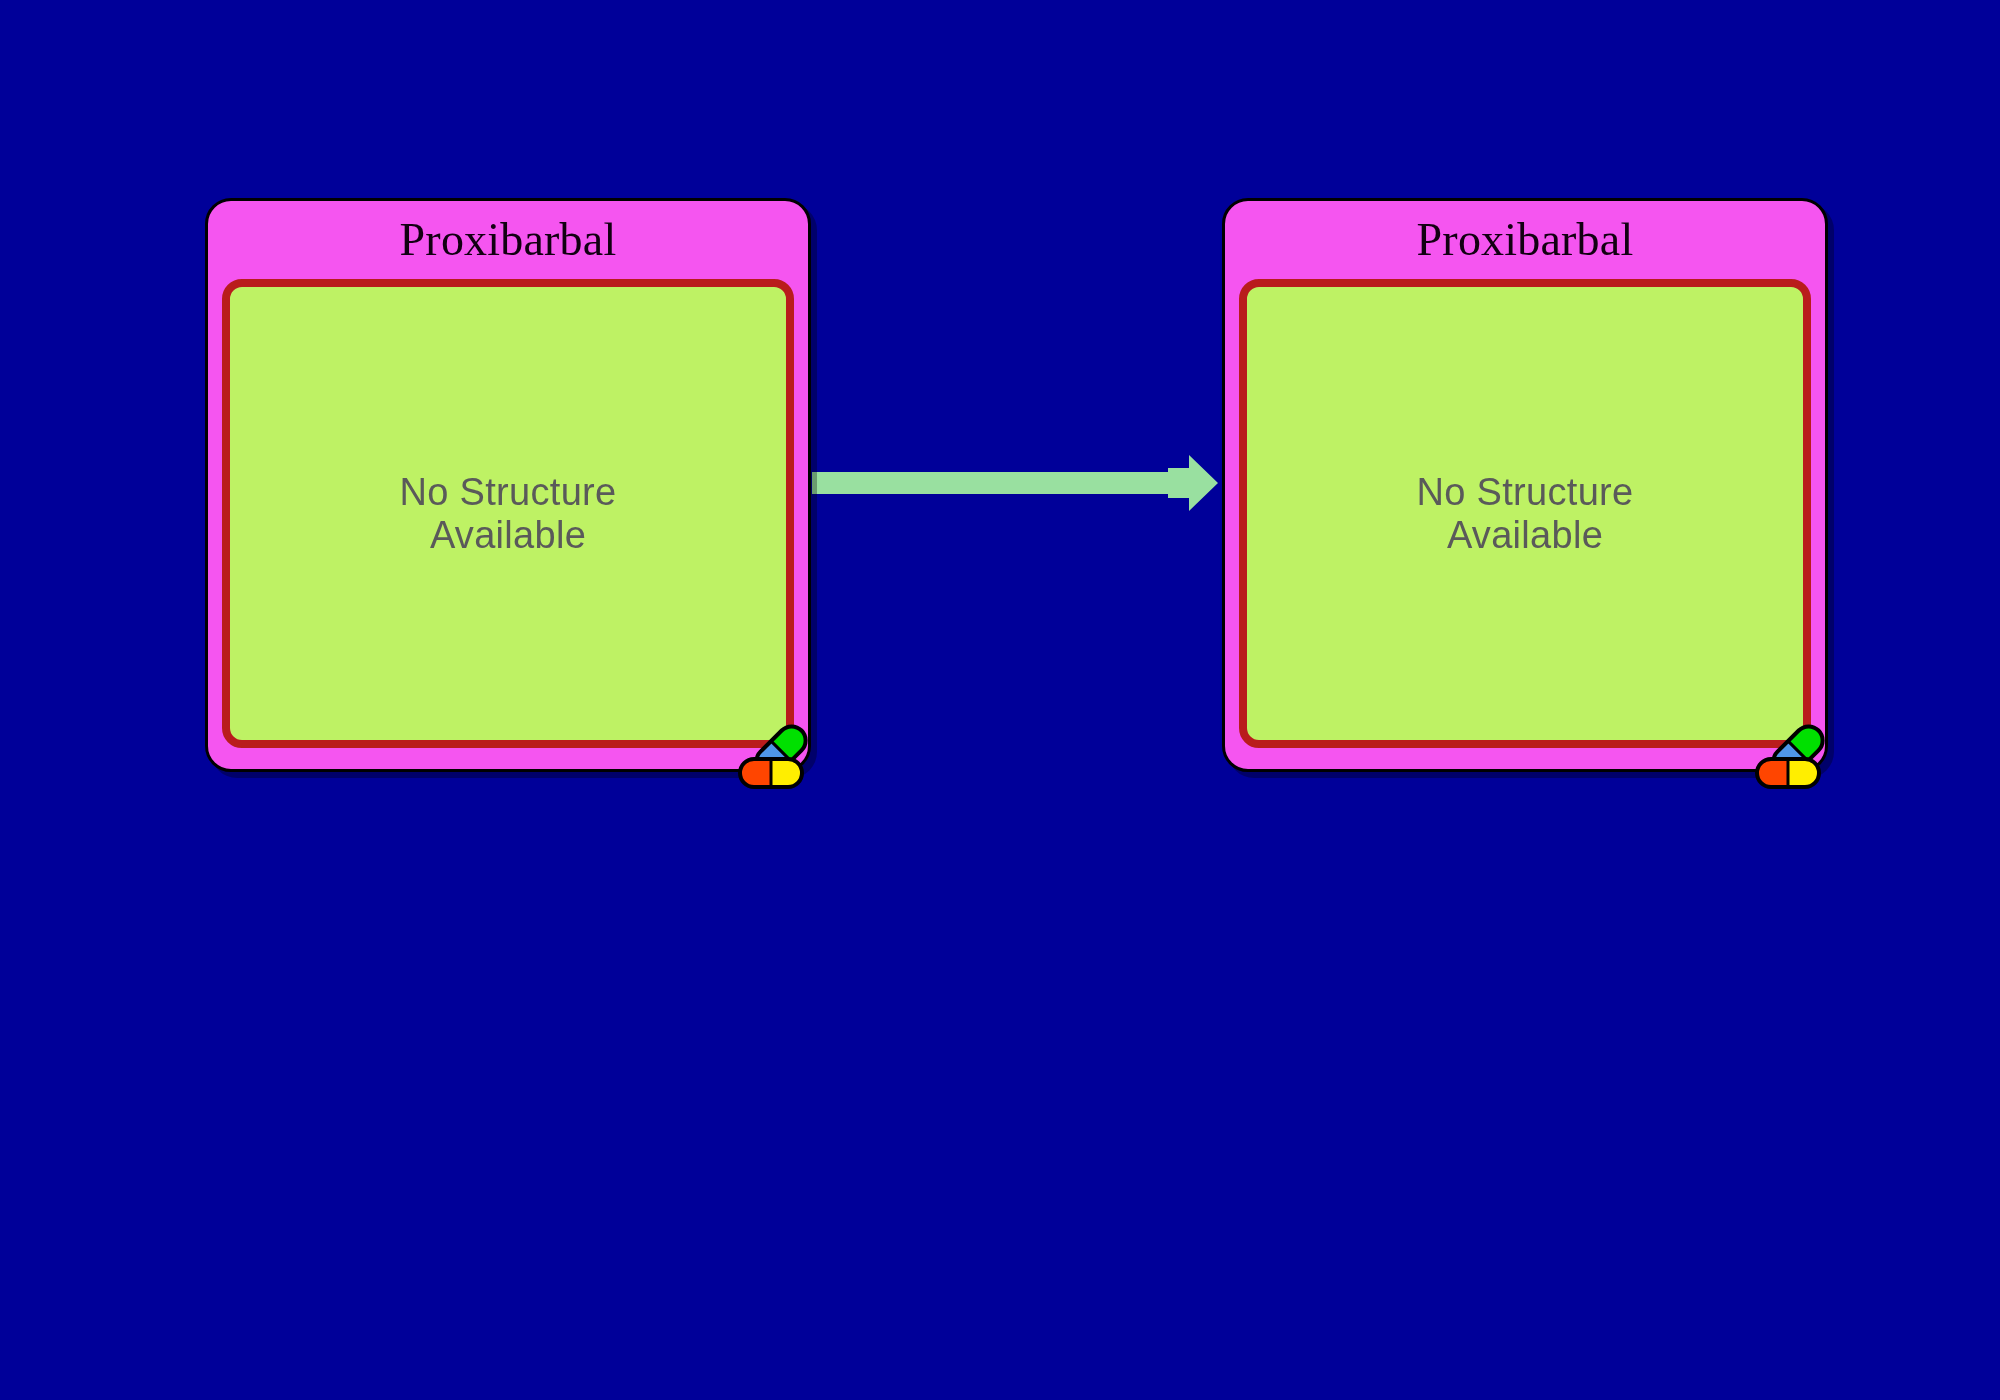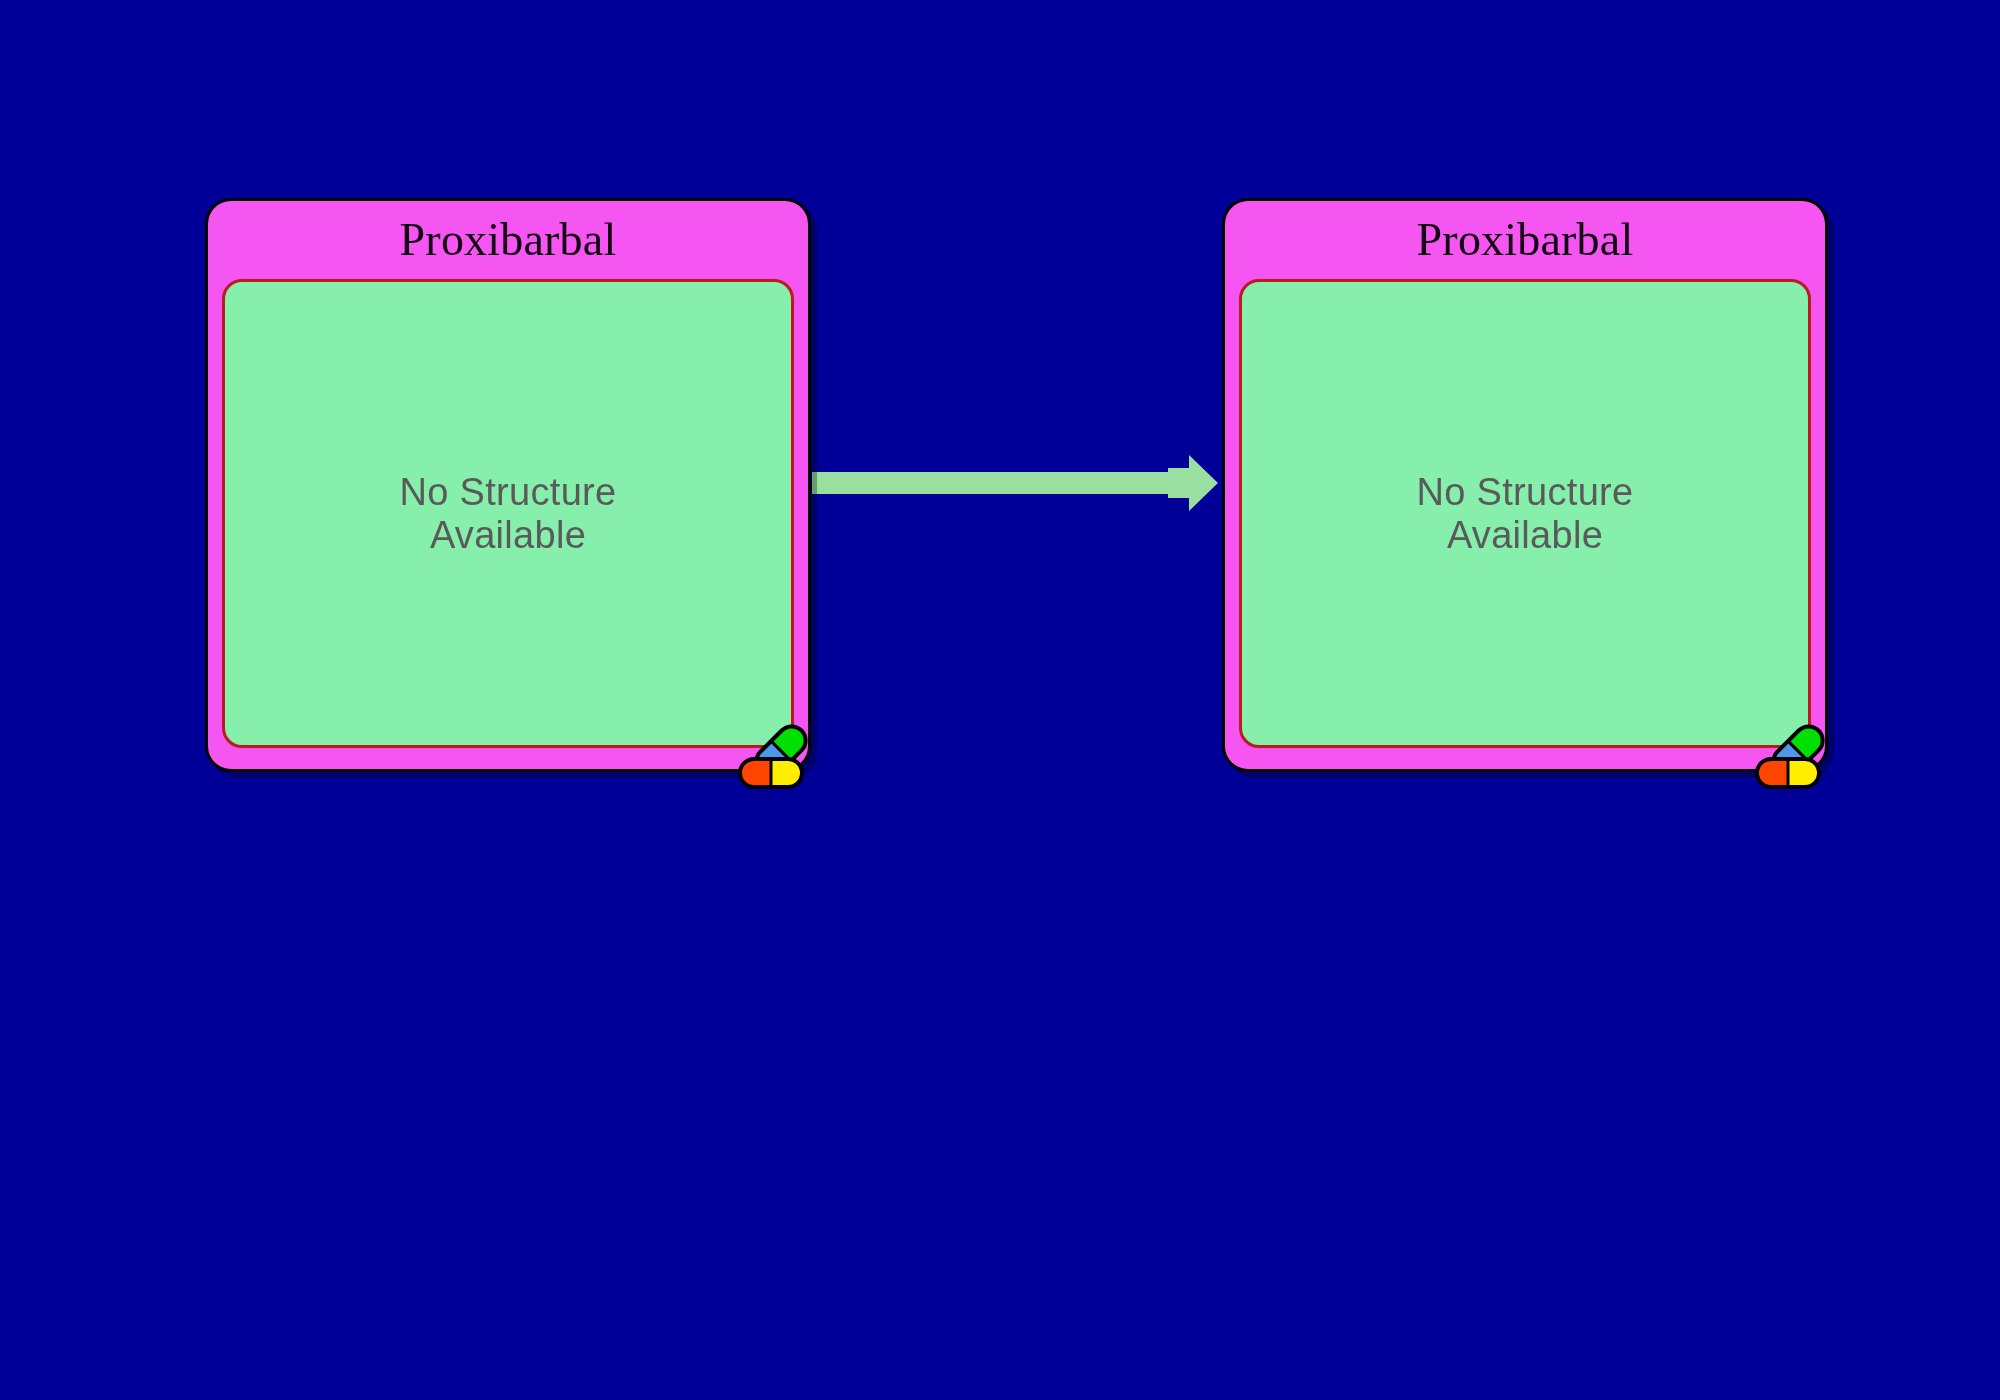--- a/index.html
+++ b/index.html
@@ -60,22 +60,22 @@
     overflow: hidden;
   }
 
   .node-body {
     position: absolute;
     left: 14px;
     top: 78px;
     right: 14px;
     bottom: 21px;
     box-sizing: border-box;
-    background: #86efac;
-    border: 3px solid #b91c1c;
+    background: #bef264;
+    border: 8px solid #b91c1c;
     border-radius: 20px;
     display: flex;
     align-items: center;
     justify-content: center;
     overflow: hidden;
   }
 
   .no-structure {
     font-family: "Liberation Sans", "DejaVu Sans", sans-serif;
     font-size: 38px;

